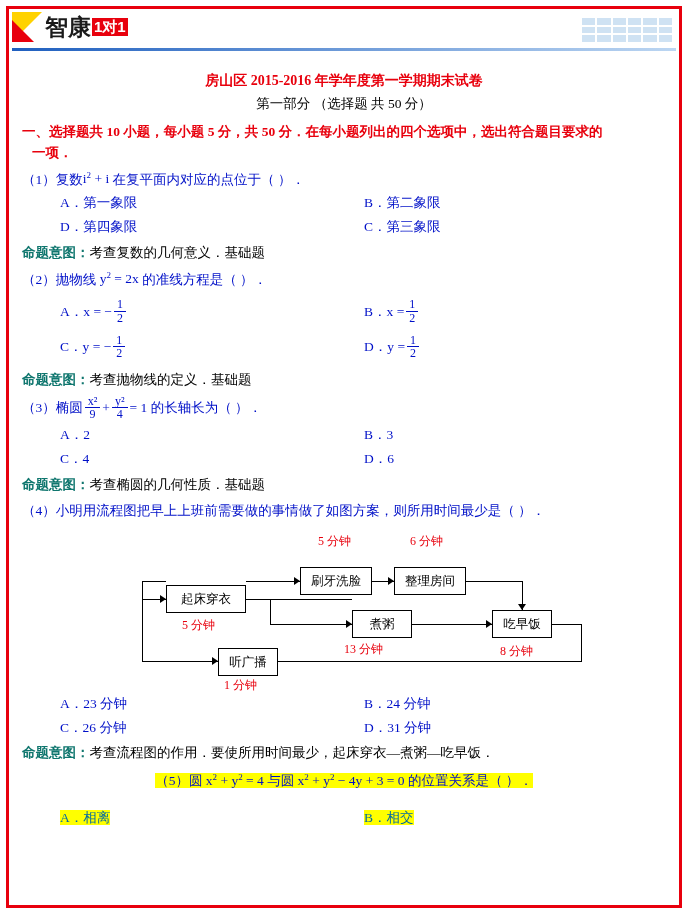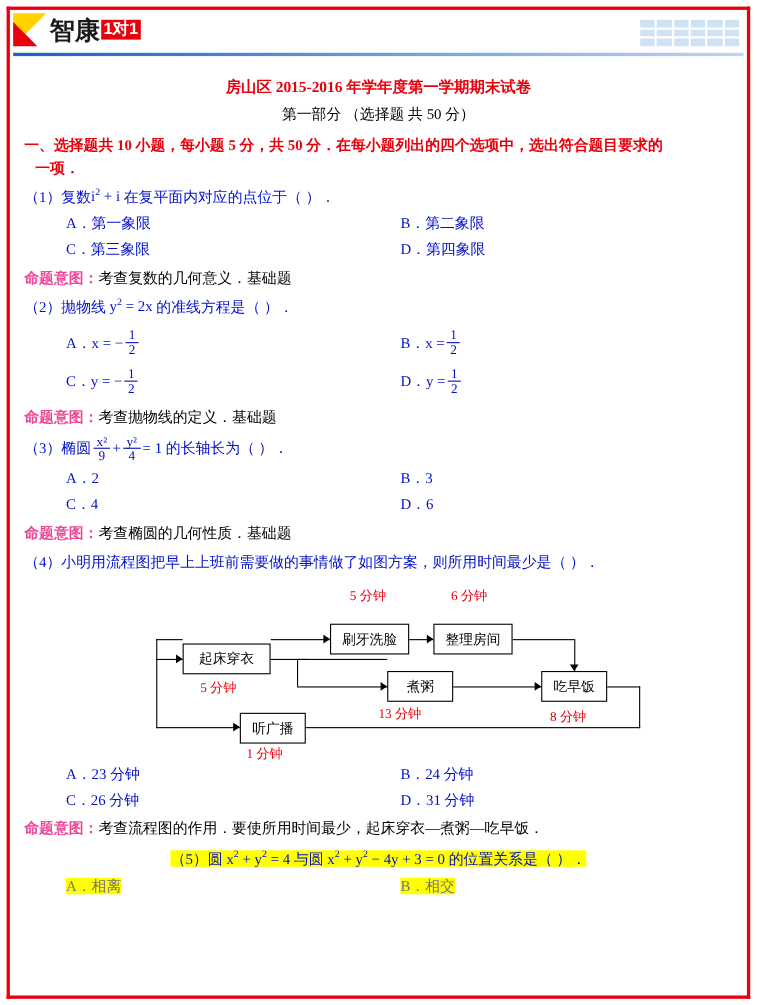--- a/index.html
+++ b/index.html
@@ -172,21 +172,21 @@
     box-sizing: border-box;
   }
   .opts .o:nth-child(2) {
     padding-left: 20px;
   }
   .intent {
     margin: 5px 0 3px 0;
     font-size: 13.5px;
   }
   .intent b {
-    color: #ec4899;
+    color: #0f766e;
     font-weight: bold;
   }
   .indent { padding-left: 10px; }
 
   
   .frac {
     display: inline-block;
     vertical-align: middle;
     text-align: center;
     font-size: 12px;
@@ -245,23 +245,23 @@
 
   .hl {
     background: #ffff00;
   }
   .q5line {
     color: #0010c8;
     margin-top: 6px;
     text-align: center;
   }
   .q5opts {
-    color: #737373;
+    color: #0369a1;
     display: flex;
-    margin-top: 4px;
+    margin-top: 16px;
     font-size: 13.5px;
   }
   .q5opts .o { width: 50%; padding-left: 38px; box-sizing: border-box; }
   .q5opts .o:nth-child(2) { padding-left: 20px; }
 </style>
 </head>
 <body>
 
 <div class="page">
 
@@ -312,22 +312,22 @@
     </div>
 
     <div class="qline">
       <span>（1）</span><span>复数</span><span class="it">i<sup class="exp">2</sup> + i</span>&nbsp;<span>在复平面内对应的点位于（    ）．</span>
     </div>
     <div class="opts">
       <span class="o">A．第一象限</span>
       <span class="o">B．第二象限</span>
     </div>
     <div class="opts">
+      <span class="o">D．第四象限</span>
       <span class="o">C．第三象限</span>
-      <span class="o">D．第四象限</span>
     </div>
     <div class="intent">
       <b>命题意图：</b><span>考查复数的几何意义．基础题</span>
     </div>
 
     <div class="qline">
       <span>（2）</span><span>抛物线</span>
       <span class="it">y<sup class="exp">2</sup> = 2x</span>
       <span>的准线方程是（    ）．</span>
     </div>

